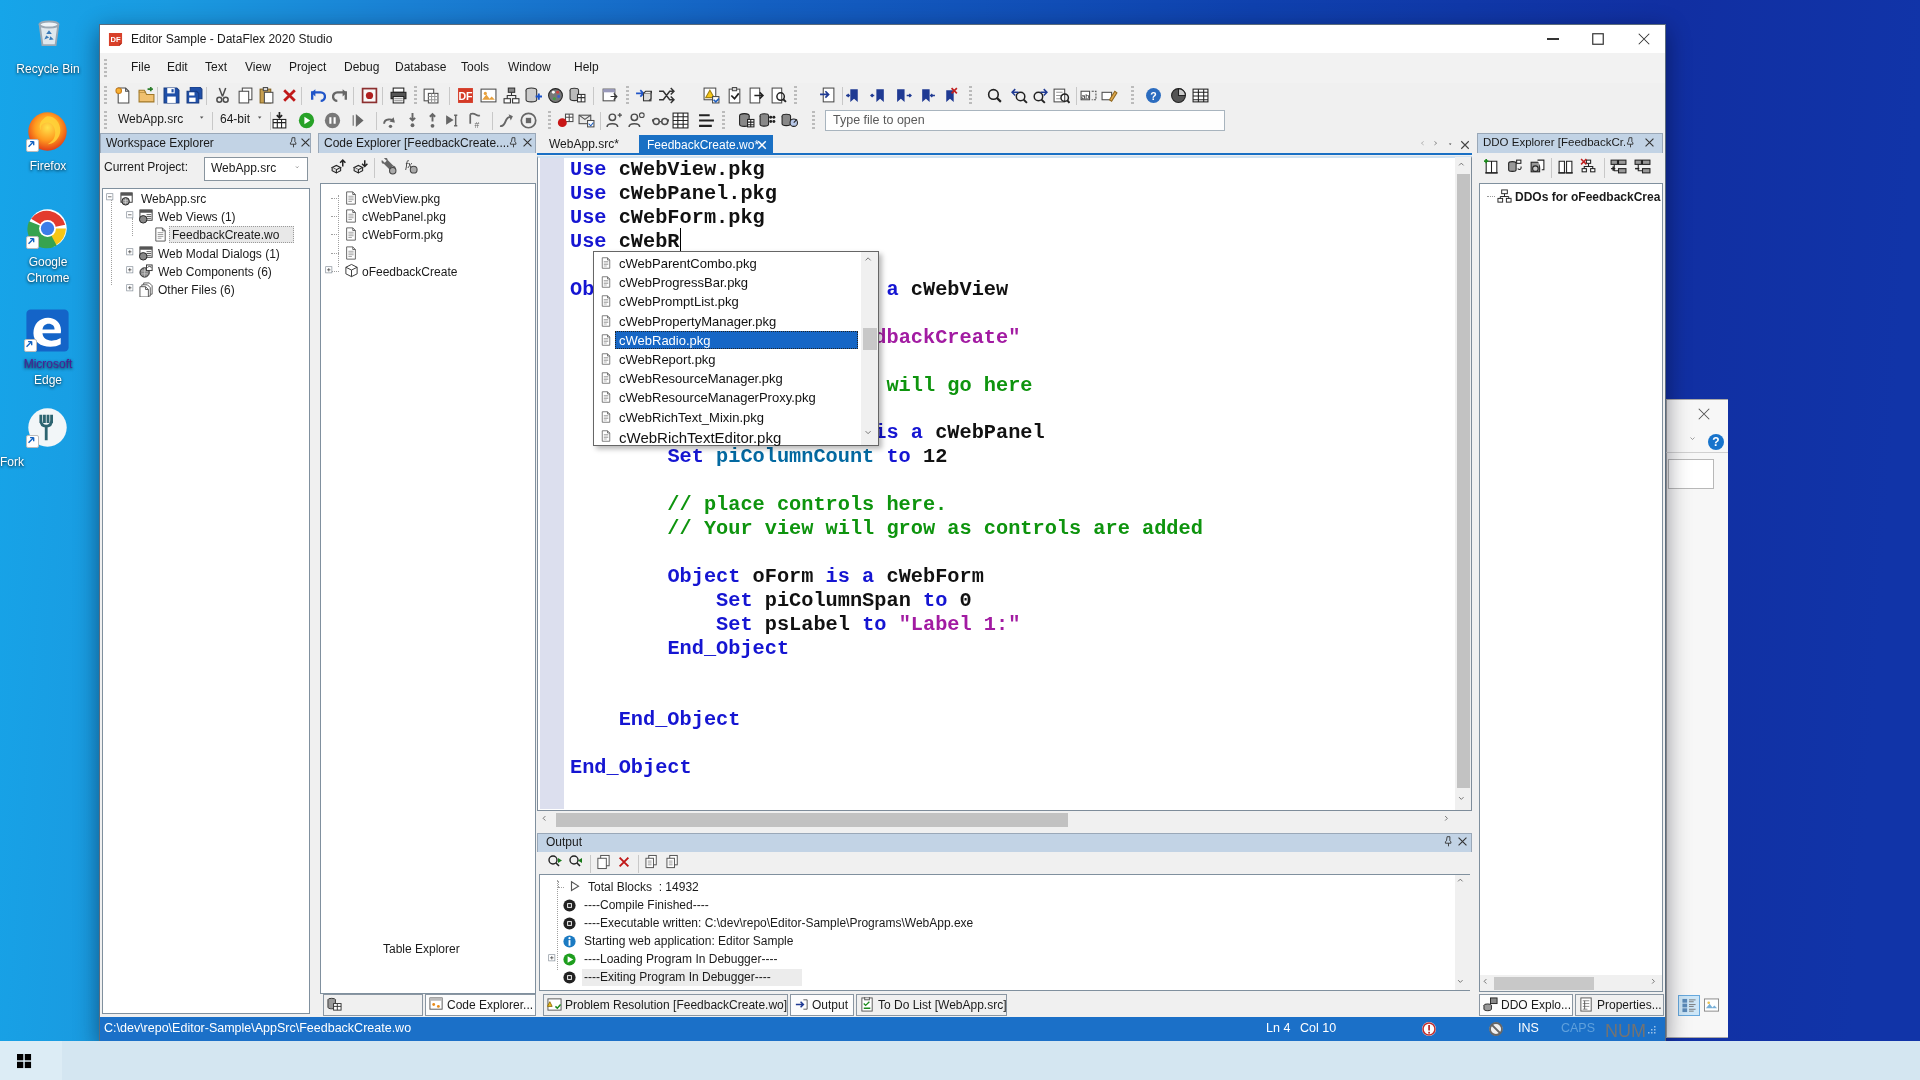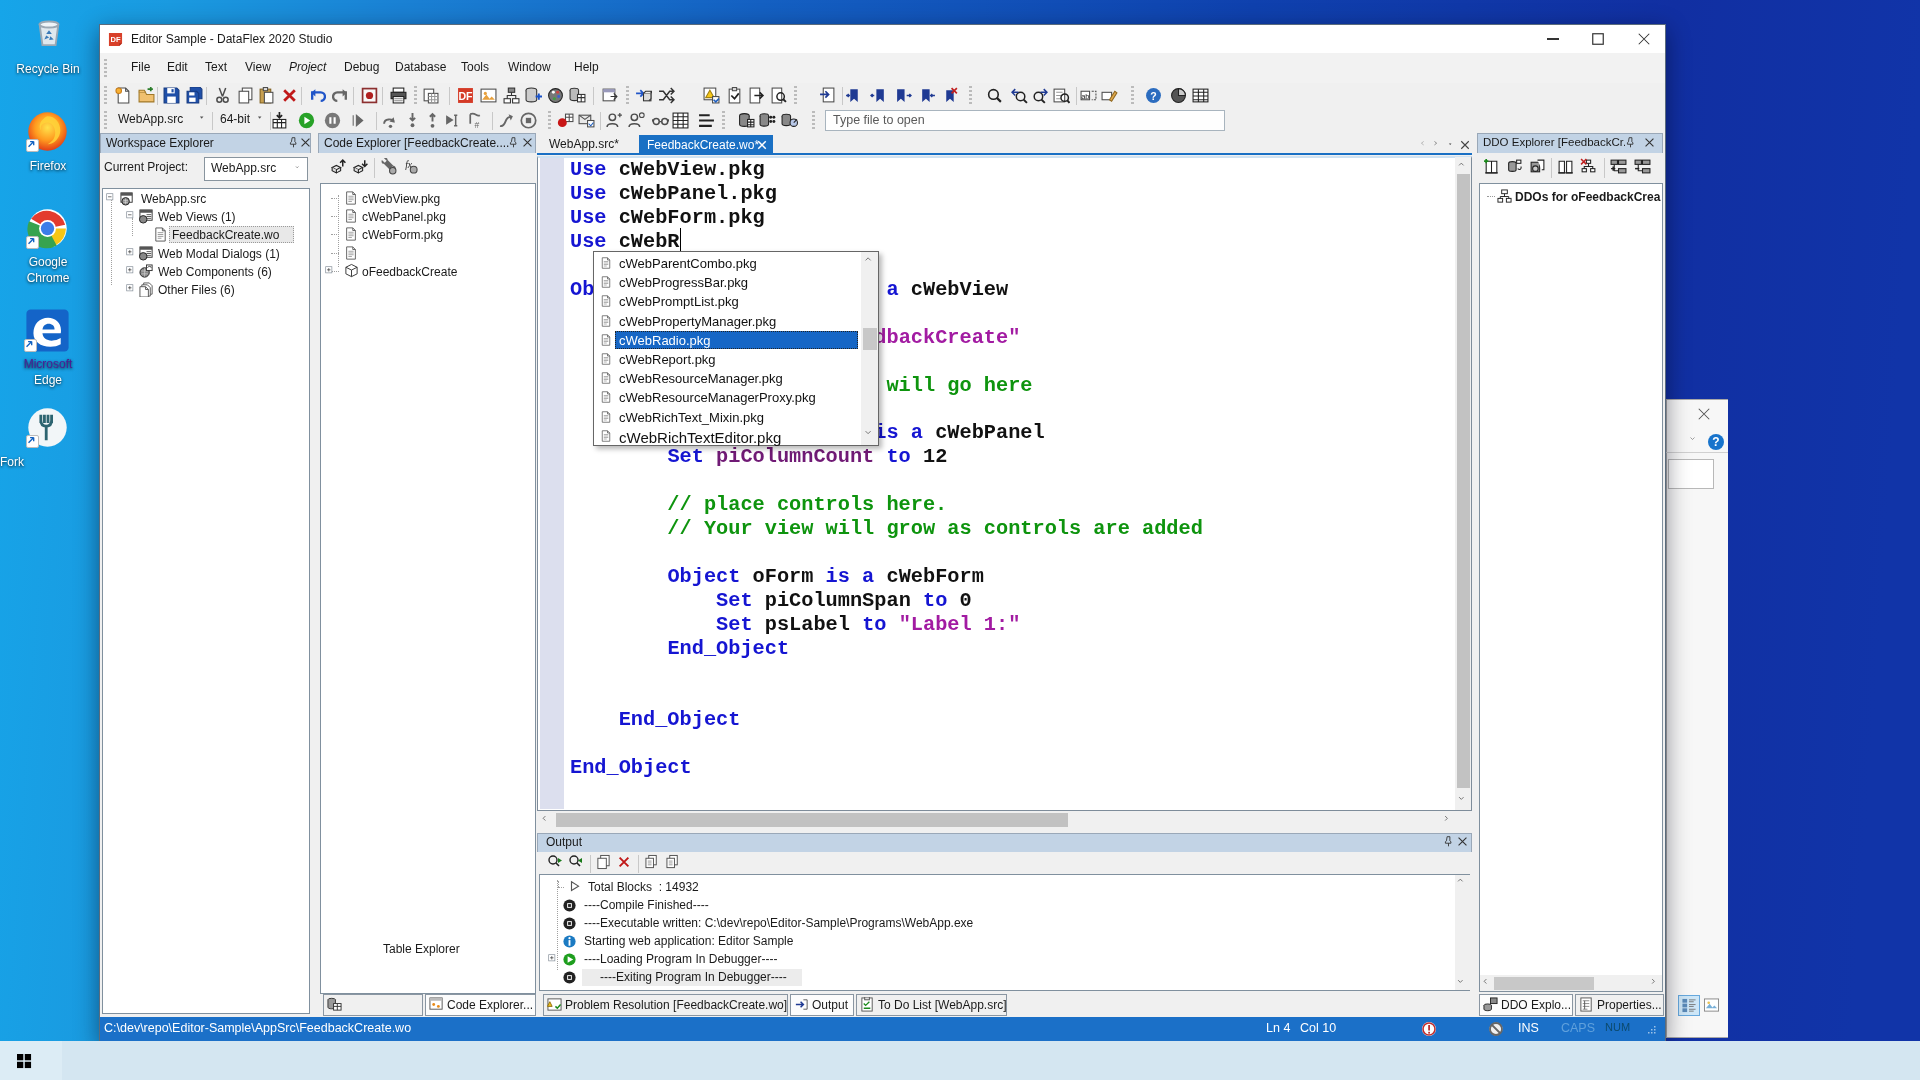--- a/index.html
+++ b/index.html
@@ -101,21 +101,21 @@
   </svg>
 <svg class="a" style="position:absolute;left:1638px;top:33px;width:12px;height:12px;" viewBox="0 0 16 16">
     <path d="M1 1l14 14M15 1L1 15" stroke="#333" stroke-width="1.4"></path>
   </svg>
 <div style="position:absolute;left:100px;top:53px;width:1565px;height:30px;background:#f2f2f2;"></div>
 <div style="position:absolute;left:104px;top:59px;width:3px;height:19px;background-image:repeating-linear-gradient(180deg,#bbb 0 2px,#f0f0f0 2px 4px);"></div>
 <div class="t" style="position:absolute;left:131px;top:60px;height:16px;">File</div>
 <div class="t" style="position:absolute;left:167px;top:60px;height:16px;">Edit</div>
 <div class="t" style="position:absolute;left:205px;top:60px;height:16px;">Text</div>
 <div class="t" style="position:absolute;left:245px;top:60px;height:16px;">View</div>
-<div class="t" style="position:absolute;left:289px;top:60px;height:16px;font-style:italic;">Project</div>
+<div class="t" style="position:absolute;left:289px;top:60px;height:16px;">Project</div>
 <div class="t" style="position:absolute;left:344px;top:60px;height:16px;">Debug</div>
 <div class="t" style="position:absolute;left:395px;top:60px;height:16px;">Database</div>
 <div class="t" style="position:absolute;left:461px;top:60px;height:16px;">Tools</div>
 <div class="t" style="position:absolute;left:508px;top:60px;height:16px;">Window</div>
 <div class="t" style="position:absolute;left:574px;top:60px;height:16px;text-align:center;">Help</div>
 <div style="position:absolute;left:100px;top:83px;width:1565px;height:25px;background:#f0f0f0;"></div>
 <div style="position:absolute;left:104px;top:86px;width:3px;height:18px;background-image:repeating-linear-gradient(180deg,#bbb 0 2px,#f0f0f0 2px 4px);"></div>
 <svg class="a" style="position:absolute;left:115px;top:87px;width:17px;height:17px;" viewBox="0 0 16 16">
     <path d="M3 1h7l3 3v11H3z" fill="#fff" stroke="#4d4d4d"></path>
     <path d="M10 1v3h3" fill="none" stroke="#4d4d4d"></path>
@@ -615,21 +615,21 @@
 <div style="position:absolute;left:537px;top:156px;width:935px;height:655px;background:#fff;border:1px solid #7e8c9a;border-top:2px solid #cfe2f2;"></div>
 <div style="position:absolute;left:540px;top:158px;width:24px;height:651px;background:#dcdfee;"></div>
 <div class="a mono" style="left:570px;top:158.3px;height:24px;font-size:20.3px;font-weight:bold;white-space:pre;letter-spacing:0;"><span style="color:#1515d2">Use</span><span style="color:#111"> cWebView.pkg</span></div>
 <div class="a mono" style="left:570px;top:182.22000000000003px;height:24px;font-size:20.3px;font-weight:bold;white-space:pre;letter-spacing:0;"><span style="color:#1515d2">Use</span><span style="color:#111"> cWebPanel.pkg</span></div>
 <div class="a mono" style="left:570px;top:206.14000000000001px;height:24px;font-size:20.3px;font-weight:bold;white-space:pre;letter-spacing:0;"><span style="color:#1515d2">Use</span><span style="color:#111"> cWebForm.pkg</span></div>
 <div class="a mono" style="left:570px;top:230.06px;height:24px;font-size:20.3px;font-weight:bold;white-space:pre;letter-spacing:0;"><span style="color:#1515d2">Use</span><span style="color:#111"> cWebR</span></div>
 <div class="a mono" style="left:570px;top:277.90000000000003px;height:24px;font-size:20.3px;font-weight:bold;white-space:pre;letter-spacing:0;"><span style="color:#1515d2">Object</span><span style="color:#111"> oFeedbackCreate </span><span style="color:#1515d2">is a</span><span style="color:#111"> cWebView</span></div>
 <div class="a mono" style="left:570px;top:325.74px;height:24px;font-size:20.3px;font-weight:bold;white-space:pre;letter-spacing:0;"><span style="color:#111">    </span><span style="color:#1515d2">Set</span><span style="color:#111"> psCaption </span><span style="color:#1515d2">to</span><span style="color:#a21ba2"> "FeedbackCreate"</span></div>
 <div class="a mono" style="left:570px;top:373.58000000000004px;height:24px;font-size:20.3px;font-weight:bold;white-space:pre;letter-spacing:0;"><span style="color:#0e940e">    // Your DDO structure will go here</span></div>
 <div class="a mono" style="left:570px;top:421.42px;height:24px;font-size:20.3px;font-weight:bold;white-space:pre;letter-spacing:0;"><span style="color:#111">    </span><span style="color:#1515d2">Object</span><span style="color:#111"> oWebMainPanel </span><span style="color:#1515d2">is a</span><span style="color:#111"> cWebPanel</span></div>
-<div class="a mono" style="left:570px;top:445.34000000000003px;height:24px;font-size:20.3px;font-weight:bold;white-space:pre;letter-spacing:0;"><span style="color:#111">        </span><span style="color:#1515d2">Set</span><span style="color:#701a75"> piColumnCount </span><span style="color:#1515d2">to</span><span style="color:#111"> 12</span></div>
+<div class="a mono" style="left:570px;top:445.34000000000003px;height:24px;font-size:20.3px;font-weight:bold;white-space:pre;letter-spacing:0;"><span style="color:#111">        </span><span style="color:#1515d2">Set</span><span style="color:#0369a1"> piColumnCount </span><span style="color:#1515d2">to</span><span style="color:#111"> 12</span></div>
 <div class="a mono" style="left:570px;top:493.18px;height:24px;font-size:20.3px;font-weight:bold;white-space:pre;letter-spacing:0;"><span style="color:#0e940e">        // place controls here.</span></div>
 <div class="a mono" style="left:570px;top:517.1px;height:24px;font-size:20.3px;font-weight:bold;white-space:pre;letter-spacing:0;"><span style="color:#0e940e">        // Your view will grow as controls are added</span></div>
 <div class="a mono" style="left:570px;top:564.94px;height:24px;font-size:20.3px;font-weight:bold;white-space:pre;letter-spacing:0;"><span style="color:#111">        </span><span style="color:#1515d2">Object</span><span style="color:#111"> oForm </span><span style="color:#1515d2">is a</span><span style="color:#111"> cWebForm</span></div>
 <div class="a mono" style="left:570px;top:588.8600000000001px;height:24px;font-size:20.3px;font-weight:bold;white-space:pre;letter-spacing:0;"><span style="color:#111">            </span><span style="color:#1515d2">Set</span><span style="color:#111"> piColumnSpan </span><span style="color:#1515d2">to</span><span style="color:#111"> 0</span></div>
 <div class="a mono" style="left:570px;top:612.78px;height:24px;font-size:20.3px;font-weight:bold;white-space:pre;letter-spacing:0;"><span style="color:#111">            </span><span style="color:#1515d2">Set</span><span style="color:#111"> psLabel </span><span style="color:#1515d2">to</span><span style="color:#a21ba2"> "Label 1:"</span></div>
 <div class="a mono" style="left:570px;top:636.7px;height:24px;font-size:20.3px;font-weight:bold;white-space:pre;letter-spacing:0;"><span style="color:#111">        </span><span style="color:#1515d2">End_Object</span></div>
 <div class="a mono" style="left:570px;top:708.46px;height:24px;font-size:20.3px;font-weight:bold;white-space:pre;letter-spacing:0;"><span style="color:#111">    </span><span style="color:#1515d2">End_Object</span></div>
 <div class="a mono" style="left:570px;top:756.3px;height:24px;font-size:20.3px;font-weight:bold;white-space:pre;letter-spacing:0;"><span style="color:#1515d2">End_Object</span></div>
 <div style="position:absolute;left:679.5px;top:228px;width:1.6px;height:23px;background:#000;"></div>
 <div style="position:absolute;left:1455px;top:157px;width:16px;height:653px;background:#f0f0f0;"></div>
@@ -791,21 +791,21 @@
     <circle cx="8" cy="8" r="6.5" fill="#1e9e1e"></circle>
     <path d="M6 4.5L12 8l-6 3.5z" fill="#fff"></path>
   </svg>
 <div class="t" style="position:absolute;left:584px;top:952px;height:15px;">----Loading Program In Debugger----</div>
 <svg class="a" style="position:absolute;left:562px;top:970px;width:15px;height:15px;" viewBox="0 0 16 16">
     <circle cx="8" cy="8" r="6.5" fill="#222"></circle>
     <rect x="5.5" y="5.5" width="5" height="5" fill="#fff"></rect>
     <rect x="6.5" y="6.5" width="3" height="3" fill="#222"></rect>
   </svg>
 <div style="position:absolute;left:582px;top:969px;width:219.5px;height:17px;background:#ececec;"></div>
-<div class="t" style="position:absolute;left:584px;top:970px;height:15px;margin-left:16px;">----Exiting Program In Debugger----</div>
+<div class="t" style="position:absolute;left:584px;top:970px;height:15px;">----Exiting Program In Debugger----</div>
 <div style="position:absolute;left:1455px;top:875px;width:15px;height:115px;background:#f0f0f0;"></div>
 <svg class="a" style="position:absolute;left:1457px;top:878px;width:10px;height:9px;" viewBox="0 0 16 16">
     <path d="M1 6l4-4 4 4" fill="none" stroke="#555" stroke-width="1.4"></path>
   </svg>
 <svg class="a" style="position:absolute;left:1457px;top:979px;width:10px;height:9px;" viewBox="0 0 16 16">
     <path d="M1 2l4 4 4-4" fill="none" stroke="#555" stroke-width="1.4"></path>
   </svg>
 <div class="a hdr" style="position:absolute;left:1477px;top:133px;width:186px;height:20px;"></div>
 <div class="t" style="position:absolute;left:1483px;top:136px;width:142px;height:15px;overflow:hidden;font-size:11.5px;">DDO Explorer [FeedbackCr...</div>
 <svg class="a" style="position:absolute;left:1625px;top:137px;width:11px;height:11px;" viewBox="0 0 16 16">
@@ -935,21 +935,21 @@
     <rect x="7.2" y="4" width="1.8" height="5.5" fill="#c03030"></rect>
     <rect x="7.2" y="10.8" width="1.8" height="1.8" fill="#c03030"></rect>
   </svg>
 <svg class="a" style="position:absolute;left:1488px;top:1021px;width:16px;height:16px;" viewBox="0 0 16 16">
     <circle cx="8" cy="8" r="6.5" fill="#f0f0f0"></circle>
     <circle cx="8" cy="8" r="6" fill="none" stroke="#666" stroke-width="1.8"></circle>
     <path d="M3.5 3.5l9 9" stroke="#666" stroke-width="1.8"></path>
   </svg>
 <div class="a" style="position:absolute;left:1518px;top:1021px;width:30px;height:16px;color:#fff;font-size:12.5px;">INS</div>
 <div class="a" style="position:absolute;left:1561px;top:1021px;width:40px;height:16px;color:#5fa0dc;font-size:12.5px;">CAPS</div>
-<div class="a" style="position:absolute;left:1605px;top:1021px;width:40px;height:16px;color:#0c4a6e;font-size:11px;">NUM</div>
+<div class="a" style="position:absolute;left:1605px;top:1021px;width:40px;height:16px;color:#737373;font-size:18px;">NUM</div>
 <svg class="a" style="position:absolute;left:1648px;top:1026px;width:12px;height:12px;" viewBox="0 0 16 16">
     <g fill="#9cc2e8">
       <rect x="8" y="8" width="2" height="2"></rect>
       <rect x="8" y="4" width="2" height="2"></rect>
       <rect x="4" y="8" width="2" height="2"></rect>
       <rect x="8" y="0" width="2" height="2"></rect>
       <rect x="4" y="4" width="2" height="2"></rect>
       <rect x="0" y="8" width="2" height="2"></rect>
     </g>
   </svg>

